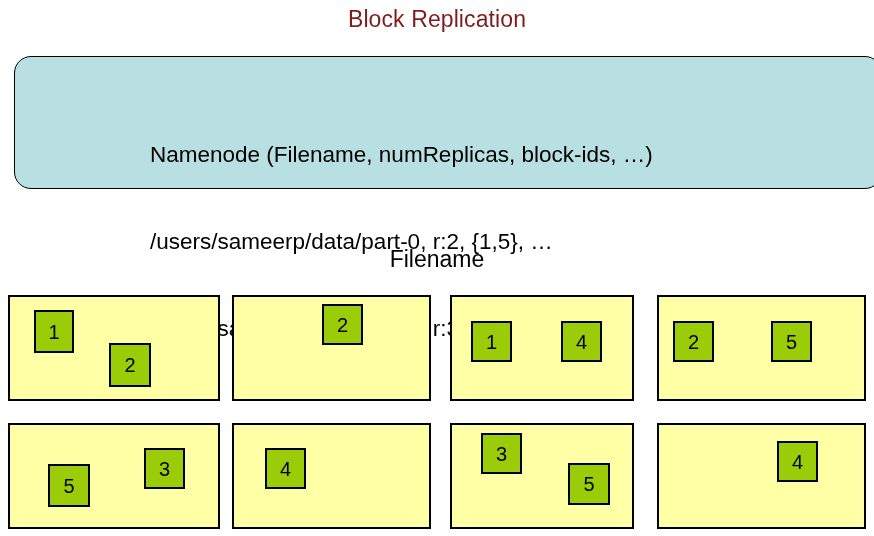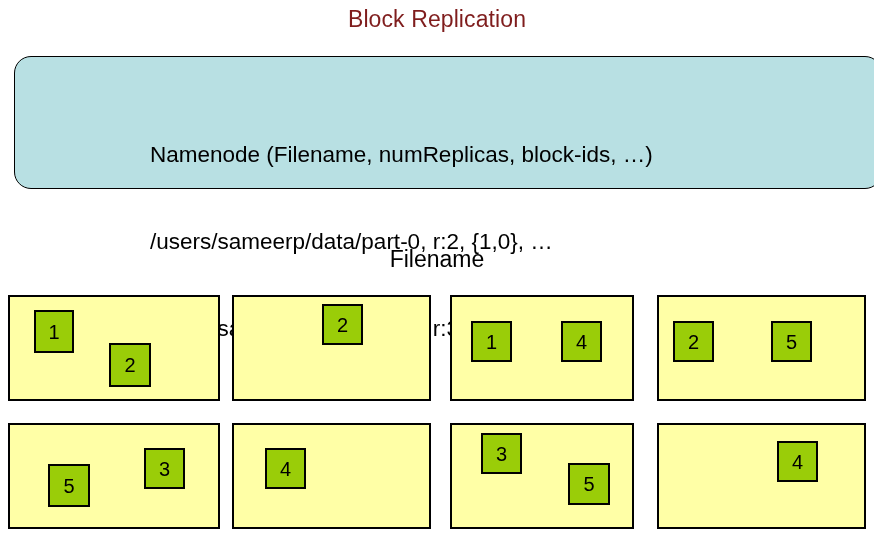--- a/index.html
+++ b/index.html
@@ -95,21 +95,21 @@
   }
 </style>
 </head>
 <body>
 
 <div class="diagram-title">Block Replication</div>
 
 <div class="namenode-box">
   <div class="namenode-text">
     <div class="namenode-line">Namenode (Filename, numReplicas, block-ids, …)</div>
-    <div class="namenode-line">/users/sameerp/data/part-0, r:2, {1,0}, …</div>
+    <div class="namenode-line">/users/sameerp/data/part-0, r:2, {1,5}, …</div>
     <div class="namenode-line">/users/sameerp/data/part-1, r:3, {2,4,5}, …</div>
   </div>
 </div>
 
 <div class="datanodes-caption">Filename</div>
 
 <div class="datanode-grid" id="datanode-grid">
     <div class="datanode" style="left: 8px; top: 295px; width: 212px; height: 106px;"></div>
     <div class="block" style="left: 34px; top: 310px; width: 40px; height: 43px;">1</div>
     <div class="block" style="left: 109px; top: 343px; width: 42px; height: 44px;">2</div>

